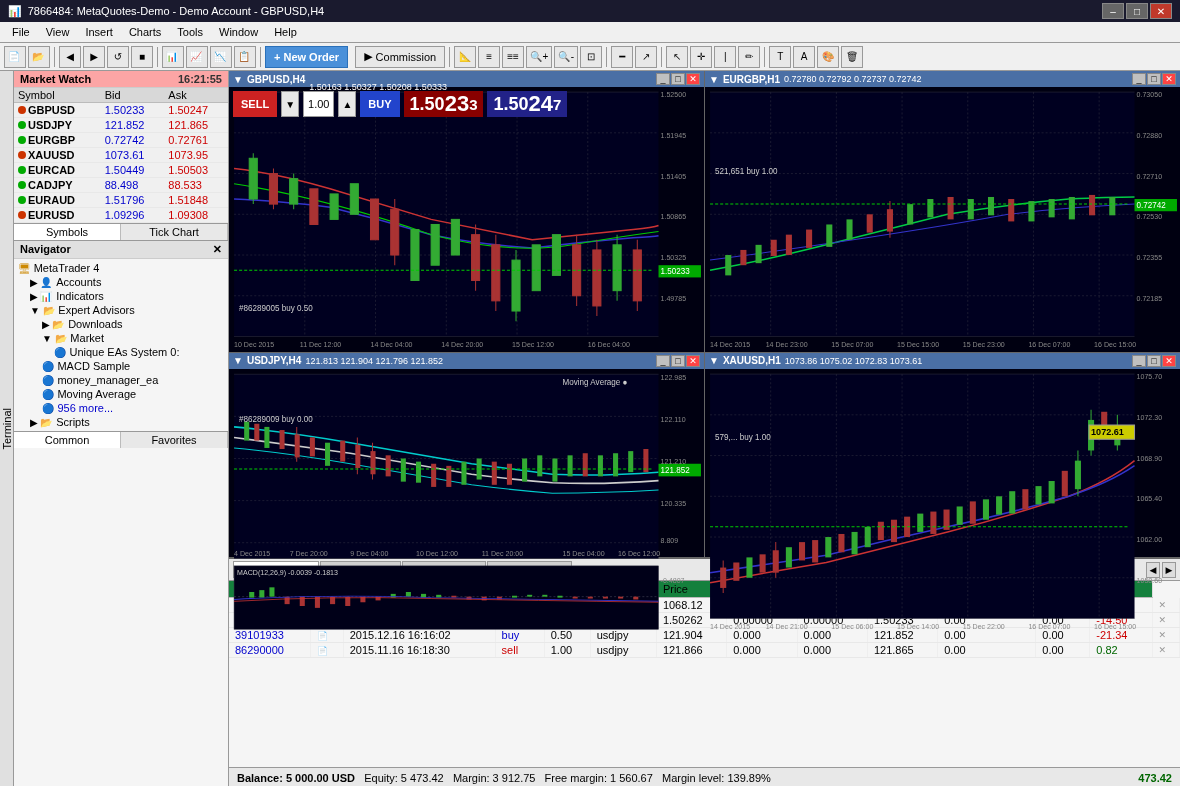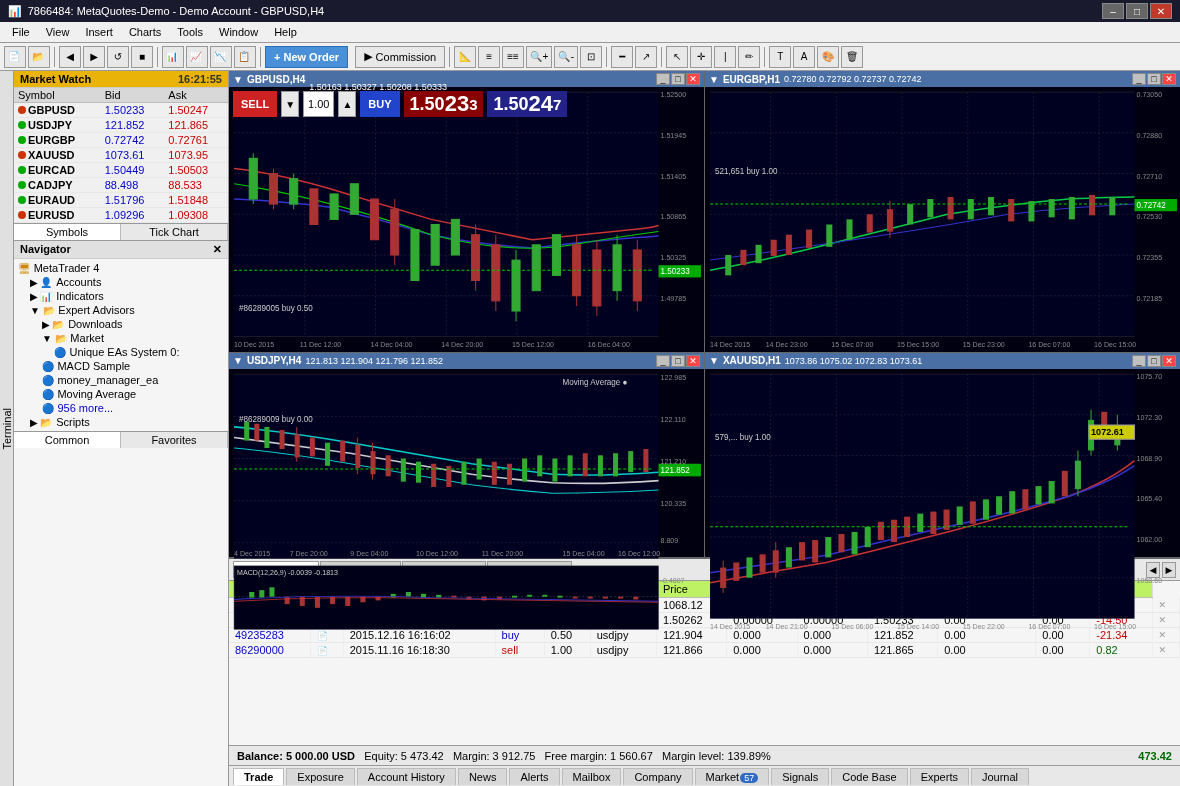--- a/index.html
+++ b/index.html
@@ -24,21 +24,21 @@
     .autotrading-btn { background: #e8e8e8; border: 1px solid #999; padding: 2px 8px; font-size: 11px; height: 22px; cursor: pointer; display: flex; align-items: center; gap: 3px; }
     
     
     #main-layout { display: flex; height: calc(786px - 22px - 20px - 28px - 20px); }
     
     
     #left-panel { width: 215px; display: flex; flex-direction: column; background: #f5f5f5; border-right: 1px solid #999; }
     
     
     #market-watch { background: #f0f0f0; border-bottom: 1px solid #999; flex-shrink: 0; }
-    #market-watch-header { background: #eab308; padding: 2px 6px; font-size: 11px; font-weight: bold; border-bottom: 1px solid #ccc; display: flex; justify-content: space-between; align-items: center; }
+    #market-watch-header { background: #fca5a5; padding: 2px 6px; font-size: 11px; font-weight: bold; border-bottom: 1px solid #ccc; display: flex; justify-content: space-between; align-items: center; }
     #market-watch table { width: 100%; border-collapse: collapse; font-size: 11px; }
     #market-watch th { background: #d8d8d8; padding: 1px 4px; text-align: left; border-bottom: 1px solid #bbb; font-weight: normal; }
     #market-watch td { padding: 1px 4px; border-bottom: 1px solid #e8e8e8; }
     .symbol-cell { color: #000; font-weight: bold; }
     .bid-cell { color: #0000cc; }
     .ask-cell { color: #cc0000; }
     
     #market-watch-tabs { display: flex; border-top: 1px solid #999; }
     .mw-tab { flex: 1; text-align: center; padding: 2px; font-size: 11px; cursor: pointer; background: #e8e8e8; border-right: 1px solid #bbb; }
     .mw-tab.active { background: #fff; }
@@ -75,21 +75,21 @@
     
     #bottom-area { height: 230px; background: #f5f5f5; border-top: 2px solid #666; display: flex; flex-direction: column; }
     
     #chart-tabs-bar { background: #e8e8e8; height: 22px; display: flex; align-items: center; border-bottom: 1px solid #999; padding: 0 4px; gap: 1px; justify-content: space-between; }
     #chart-tabs-left { display: flex; gap: 1px; }
     .chart-tab { padding: 2px 10px; font-size: 11px; background: #d0d0d0; border: 1px solid #999; border-bottom: none; cursor: pointer; }
     .chart-tab.active { background: #fff; }
     
     #orders-table-area { flex: 1; overflow-y: auto; }
     #orders-table { width: 100%; border-collapse: collapse; font-size: 11px; }
-    #orders-table th { background: #bef264; padding: 2px 6px; text-align: left; border-bottom: 1px solid #bbb; border-right: 1px solid #ddd; font-weight: normal; white-space: nowrap; }
+    #orders-table th { background: #15803d; padding: 2px 6px; text-align: left; border-bottom: 1px solid #bbb; border-right: 1px solid #ddd; font-weight: normal; white-space: nowrap; }
     #orders-table td { padding: 1px 6px; border-bottom: 1px solid #e8e8e8; border-right: 1px solid #eee; white-space: nowrap; }
     .sort-arrow { font-size: 9px; }
     .buy-type { color: #0000cc; }
     .sell-type { color: #cc0000; }
     .positive-profit { color: #006600; }
     .negative-profit { color: #cc0000; }
     
     #balance-bar { background: #e8e8e8; height: 20px; display: flex; align-items: center; padding: 0 8px; font-size: 11px; border-top: 1px solid #999; justify-content: space-between; }
     
     #bottom-tabs-bar { background: #e8e8e8; height: 22px; display: flex; align-items: center; border-top: 1px solid #999; padding: 0 4px; }
@@ -828,21 +828,21 @@
     <td>1.50262</td>
     <td>0.00000</td>
     <td>0.00000</td>
     <td>1.50233</td>
     <td>0.00</td>
     <td>0.00</td>
     <td class="negative-profit">-14.50</td>
     <td style="color:#999;font-size:9px;cursor:pointer;">✕</td>
   </tr>
               <tr style="cursor: pointer;">
-    <td style="color:#0000cc;">49235283</td>
+    <td style="color:#0000cc;">39101933</td>
     <td><span style="font-size:9px;">📄</span></td>
     <td>2015.12.16 16:16:02</td>
     <td class="buy-type">buy</td>
     <td>0.50</td>
     <td>usdjpy</td>
     <td>121.904</td>
     <td>0.000</td>
     <td>0.000</td>
     <td>121.852</td>
     <td>0.00</td>
@@ -874,32 +874,18 @@
         <div>
           <span style="font-weight:bold;">Balance: 5 000.00 USD</span>&nbsp;&nbsp;
           <span>Equity: 5 473.42</span>&nbsp;&nbsp;
           <span>Margin: 3 912.75</span>&nbsp;&nbsp;
           <span>Free margin: 1 560.67</span>&nbsp;&nbsp;
           <span>Margin level: 139.89%</span>
         </div>
         <div style="font-weight:bold;color:#006600;">473.42</div>
       </div>
 
-      <div id="bottom-tabs-bar">
-        <div class="bottom-tab active">Trade</div>
-        <div class="bottom-tab">Exposure</div>
-        <div class="bottom-tab">Account History</div>
-        <div class="bottom-tab">News</div>
-        <div class="bottom-tab">Alerts</div>
-        <div class="bottom-tab">Mailbox</div>
-        <div class="bottom-tab">Company</div>
-        <div class="bottom-tab">Market<span class="market-badge">57</span></div>
-        <div class="bottom-tab">Signals</div>
-        <div class="bottom-tab">Code Base</div>
-        <div class="bottom-tab">Experts</div>
-        <div class="bottom-tab">Journal</div>
-      </div>
 
     </div>
 
   </div>
 
 </div>
 
 </body></html>

